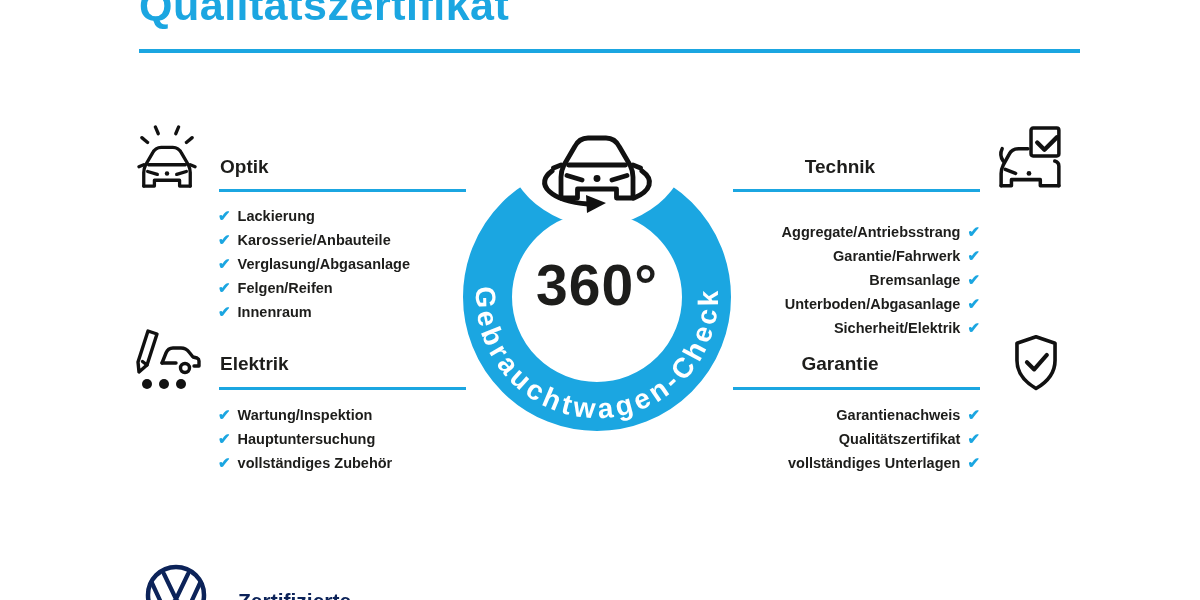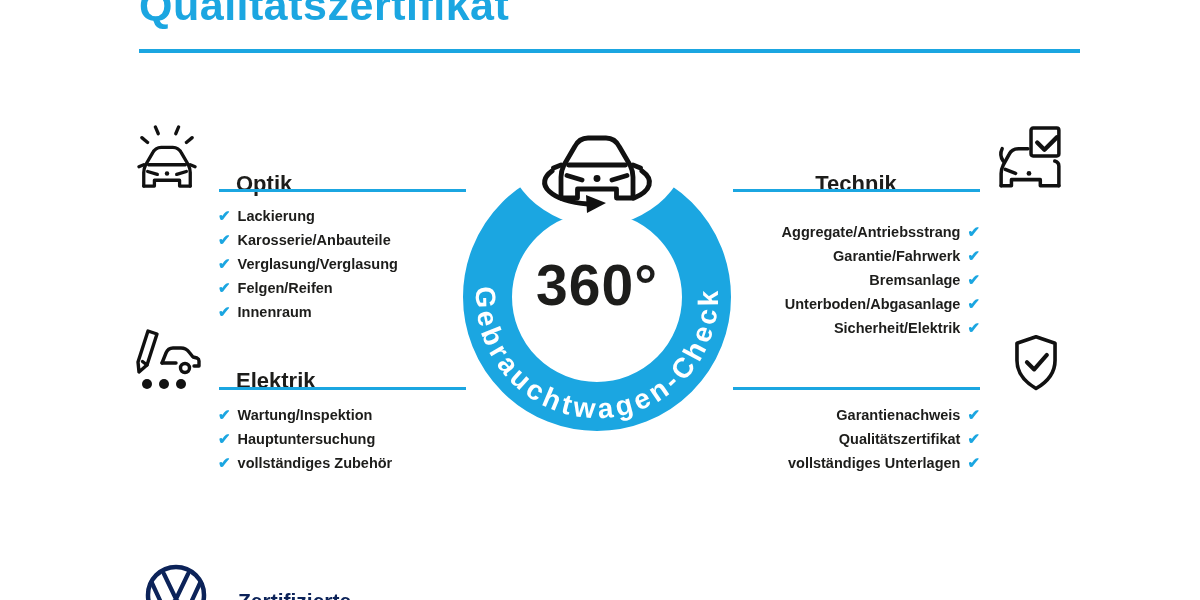--- a/index.html
+++ b/index.html
@@ -3,21 +3,21 @@
 <meta charset="utf-8">
 <style>
   html,body{margin:0;padding:0;background:#fff;}
   .page{position:relative;width:1200px;height:600px;background:#fff;overflow:hidden;
         font-family:"Liberation Sans",sans-serif;color:#1d1d1b;border-radius:27px;}
   .title{position:absolute;left:139px;top:-16px;margin:0;font-size:43px;font-weight:bold;
          color:#1ba6e1;line-height:1;letter-spacing:.5px;}
   .divider{position:absolute;left:139px;top:49px;width:941px;height:3.5px;background:#1ba6e1;}
   .icon{position:absolute;}
   .icon svg{display:block;width:100%;height:100%;}
-  .h{position:absolute;margin:16px;font-size:22px;font-weight:bold;color:#1d1d1b;line-height:1;}
+  .h{position:absolute;margin:0;font-size:19px;font-weight:bold;color:#1d1d1b;line-height:1;}
   .h.right{text-align:center;width:280px;}
   .rule{position:absolute;height:3px;background:#1ba6e1;}
   .list{position:absolute;margin:0;padding:0;list-style:none;}
   .list li{display:flex;align-items:center;height:24px;font-size:14.5px;font-weight:bold;color:#1d1d1b;}
   .list.leftcol li{justify-content:flex-start;}
   .list.rightcol{width:340px;}
   .list.rightcol li{justify-content:flex-end;}
   .chk{color:#1ba6e1;font-size:15px;line-height:1;transform:translateY(-1px);}
   .list.leftcol .chk{margin-right:7px;}
   .list.rightcol .chk{margin-left:7px;}
@@ -62,21 +62,21 @@
     <li>
         <span class="chk">✔</span>
         <span>Lackierung</span>
       </li>
     <li>
         <span class="chk">✔</span>
         <span>Karosserie/Anbauteile</span>
       </li>
     <li>
         <span class="chk">✔</span>
-        <span>Verglasung/Verglasung</span>
+        <span>Verglasung/Abgasanlage</span>
       </li>
     <li>
         <span class="chk">✔</span>
         <span>Felgen/Reifen</span>
       </li>
     <li>
         <span class="chk">✔</span>
         <span>Innenraum</span>
       </li>
   </ul>
@@ -152,20 +152,21 @@
   </ul>
 
   <div class="icon" style="left:1007px;top:332px;width:58px;height:64px;">
     <svg viewBox="0 0 64 70">
       <g class="stroked" stroke-width="4">
         <path d="M32 5 L53 12 V31 C53 46 44 55 32 62 C20 55 11 46 11 31 V12 Z"></path>
         <path d="M22 33 l8 8 l14 -16" stroke-width="4.5"></path>
       </g>
     </svg>
   </div>
+  <h2 class="h right" style="left:700px;top:354px;">Garantie</h2>
   <div class="rule" style="left:733px;top:387px;width:247px;"></div>
   <ul class="list rightcol" style="left:640px;top:403px;">
     <li>
         <span>Garantienachweis</span>
         <span class="chk">✔</span>
       </li>
     <li>
         <span>Qualitätszertifikat</span>
         <span class="chk">✔</span>
       </li>

